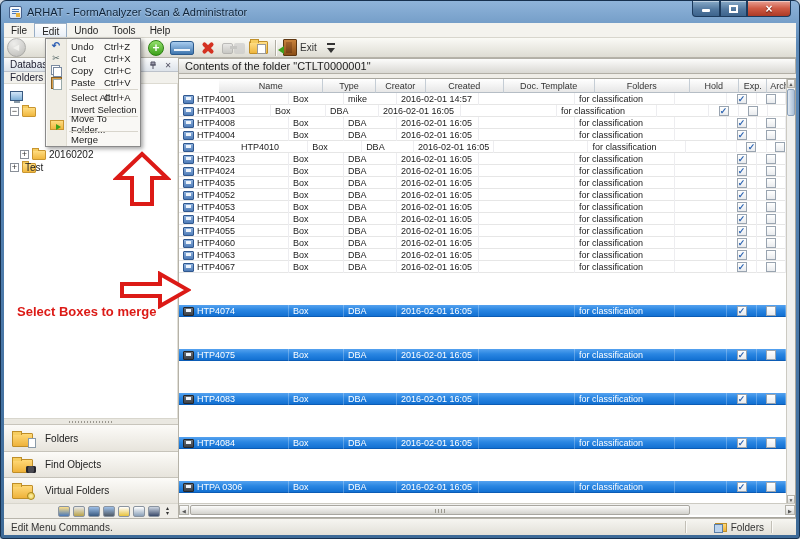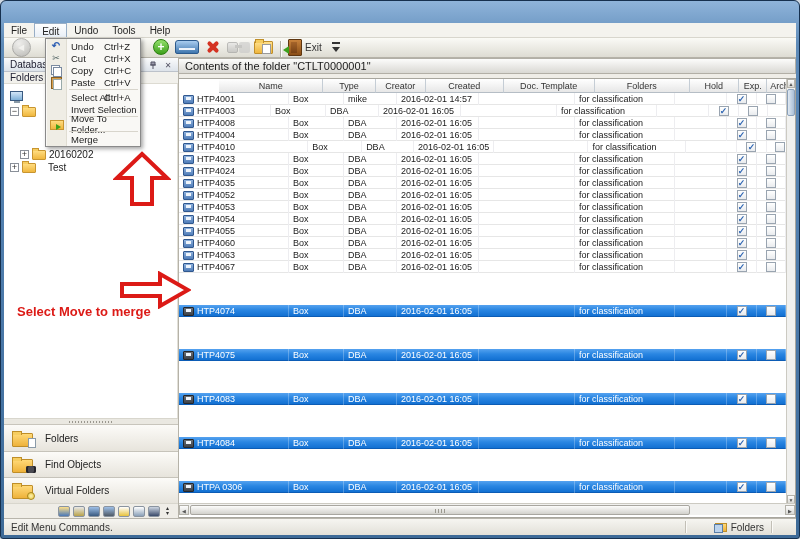--- a/index.html
+++ b/index.html
@@ -33,21 +33,21 @@
   
   .client { position:absolute; left:3px; right:3px; top:22px; bottom:3px;
     background:#efede7; display:flex; flex-direction:column; }
 
   .menubar { height:15px; background:#f4f3ee; border-bottom:1px solid #d8d6cd;
     display:flex; align-items:stretch; font-size:10px; color:#222; }
   .mi { padding:1px 7px 0 7px; display:flex; align-items:center; }
   .mi.open { background:linear-gradient(#fefefe,#e9eff7); border:1px solid #98aec6; border-bottom:none; }
 
   .toolbar { height:20px; background:linear-gradient(#fafaf6,#dedcd3);
-    border-bottom:1px solid #b5b2a8; display:flex; align-items:flex-end; padding-left:5px; }
+    border-bottom:1px solid #b5b2a8; display:flex; align-items:center; }
   .tbtn { height:20px; min-width:24px; display:flex; align-items:center; justify-content:center; padding:0 2px; }
   .tbtn.dis { opacity:.55; }
   .tbtn.gapL { margin-left:116px; }
   .tlabel { font-size:10px; color:#333; margin-left:3px; }
   .tb-sep { width:1px; height:16px; background:#b0ada3; box-shadow:1px 0 0 #fdfdfb; margin:0 5px; }
 
   .ti { position:relative; display:inline-block; }
   .i-back-icon { width:19px; height:19px; border-radius:50%;
     background:radial-gradient(circle at 35% 30%,#ececec,#9c9c9c); border:1px solid #787878;
     color:#f8f8f8; font-size:8px; text-align:center; line-height:17px; }
@@ -220,20 +220,35 @@
   .annot-text { position:absolute; left:16px; top:303px; font-size:13px; font-weight:bold;
     color:var(--annot); z-index:60; }
   .annot-svg { position:absolute; z-index:60; }
   .annot-svg polygon { fill:rgba(255,255,255,.92); stroke:var(--annot); stroke-width:4; stroke-linejoin:miter; }
 </style>
 </head>
 <body>
 
 <div class="win">
 
+  <div class="titlebar">
+    <span class="appicon"></span>
+    <span class="title">ARHAT - FormAnalyzer Scan &amp; Administrator</span>
+    <div class="winbtns">
+      <div class="wbtn min">
+          <div class="g-min"></div>
+        </div>
+      <div class="wbtn max">
+          <div class="g-max"></div>
+        </div>
+      <div class="wbtn close">
+          <span class="g-close">×</span>
+        </div>
+    </div>
+  </div>
 
   <div class="client">
     <div class="menubar">
         <div class="mi">File</div>
         <div class="mi open">Edit</div>
         <div class="mi">Undo</div>
         <div class="mi">Tools</div>
         <div class="mi">Help</div>
       </div>
     <div class="toolbar">
@@ -288,21 +303,21 @@
               <span class="i-folder-sm" style="left: 18px;"></span>
             </div>
             <div class="tnode" style="top: 64px;">
               <span class="expander" style="left: 16px;">+</span>
               <span class="i-folder-sm" style="left: 28px;"></span>
               <span class="tlabel2" style="left: 45px;">20160202</span>
             </div>
             <div class="tnode" style="top: 77px;">
               <span class="expander" style="left: 6px;">+</span>
               <span class="i-folder-sm" style="left: 18px;"></span>
-              <span class="tlabel2" style="left: 44px;">Test</span>
+              <span class="tlabel2" style="left: 21px;">Test</span>
             </div>
           </div>
         <div class="splitter"></div>
         <div id="navlist">
             <div class="nav-item">
               <span class="nic i-folders-icon">
                 <span class="fbase"></span>
                 <span class="badge b-page"></span>
               </span>
               <span>Folders</span>
@@ -416,21 +431,21 @@
                 <div class="td" style="width: 100px;">for classification</div>
                 <div class="td" style="width: 52px;"></div>
                 <div class="td cc" style="width: 30px;">
                   <span class="cb checked">✓</span>
                 </div>
                 <div class="td cc" style="width: 29px;">
                   <span class="cb"></span>
                 </div>
               </div>
               <div class="trow">
-                <div class="td" style="width: 132px;">
+                <div class="td" style="width: 132px; gap: 44px;">
                   <span class="i-box-icon"></span>
                   <span>HTP4010</span>
                 </div>
                 <div class="td" style="width: 55px;">Box</div>
                 <div class="td" style="width: 53px;">DBA</div>
                 <div class="td" style="width: 82px;">2016-02-01 16:05</div>
                 <div class="td" style="width: 96px;"></div>
                 <div class="td" style="width: 100px;">for classification</div>
                 <div class="td" style="width: 52px;"></div>
                 <div class="td cc" style="width: 30px;">
@@ -778,15 +793,15 @@
         <span class="mlabel">Merge</span>
       </div>
     </div>
 
   <svg class="annot-svg" style="left:112px; top:150px;" width="58" height="56" viewBox="0 0 58 56">
     <polygon points="29,3 54,27 39,27 39,53 19,53 19,27 4,27"></polygon>
   </svg>
   <svg class="annot-svg" style="left:118px; top:270px;" width="72" height="38" viewBox="0 0 72 38">
     <polygon points="3,13 41,13 41,3 69,19 41,35 41,25 3,25"></polygon>
   </svg>
-  <div class="annot-text">Select Move to merge</div>
+  <div class="annot-text">Select Boxes to merge</div>
 
 </div>
 
 </body></html>

